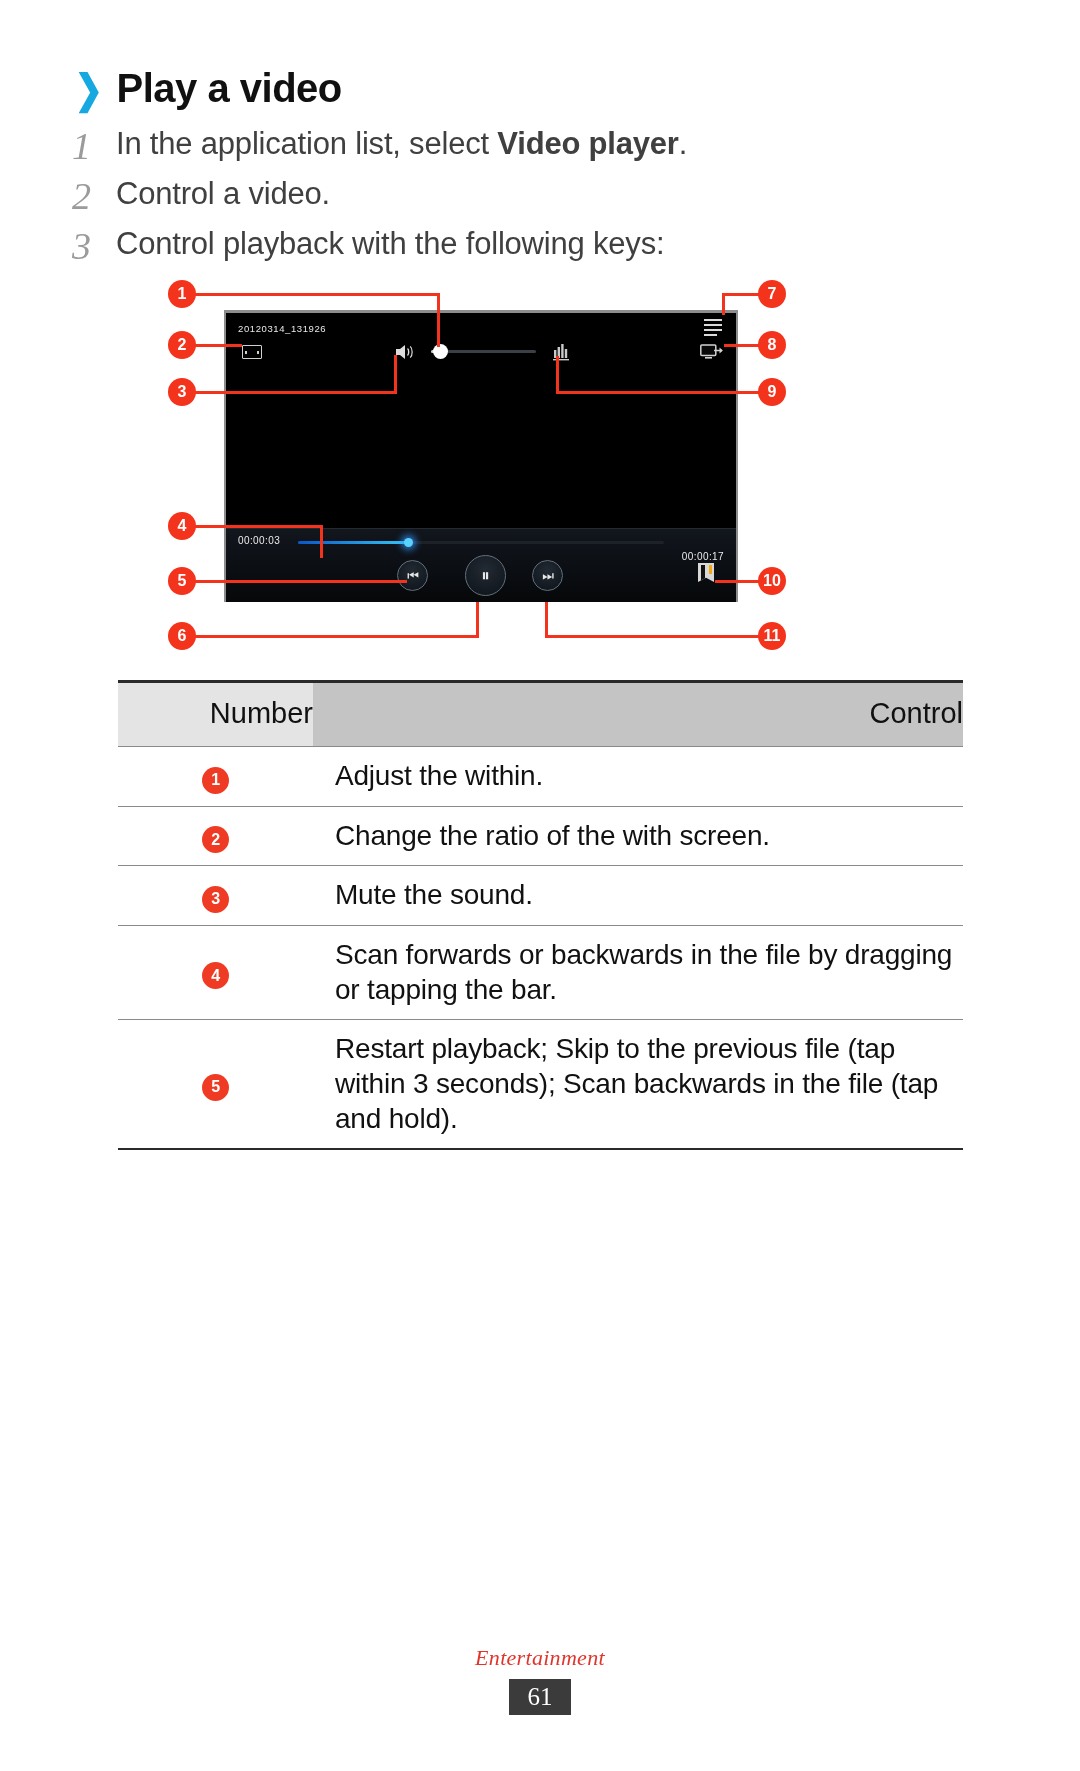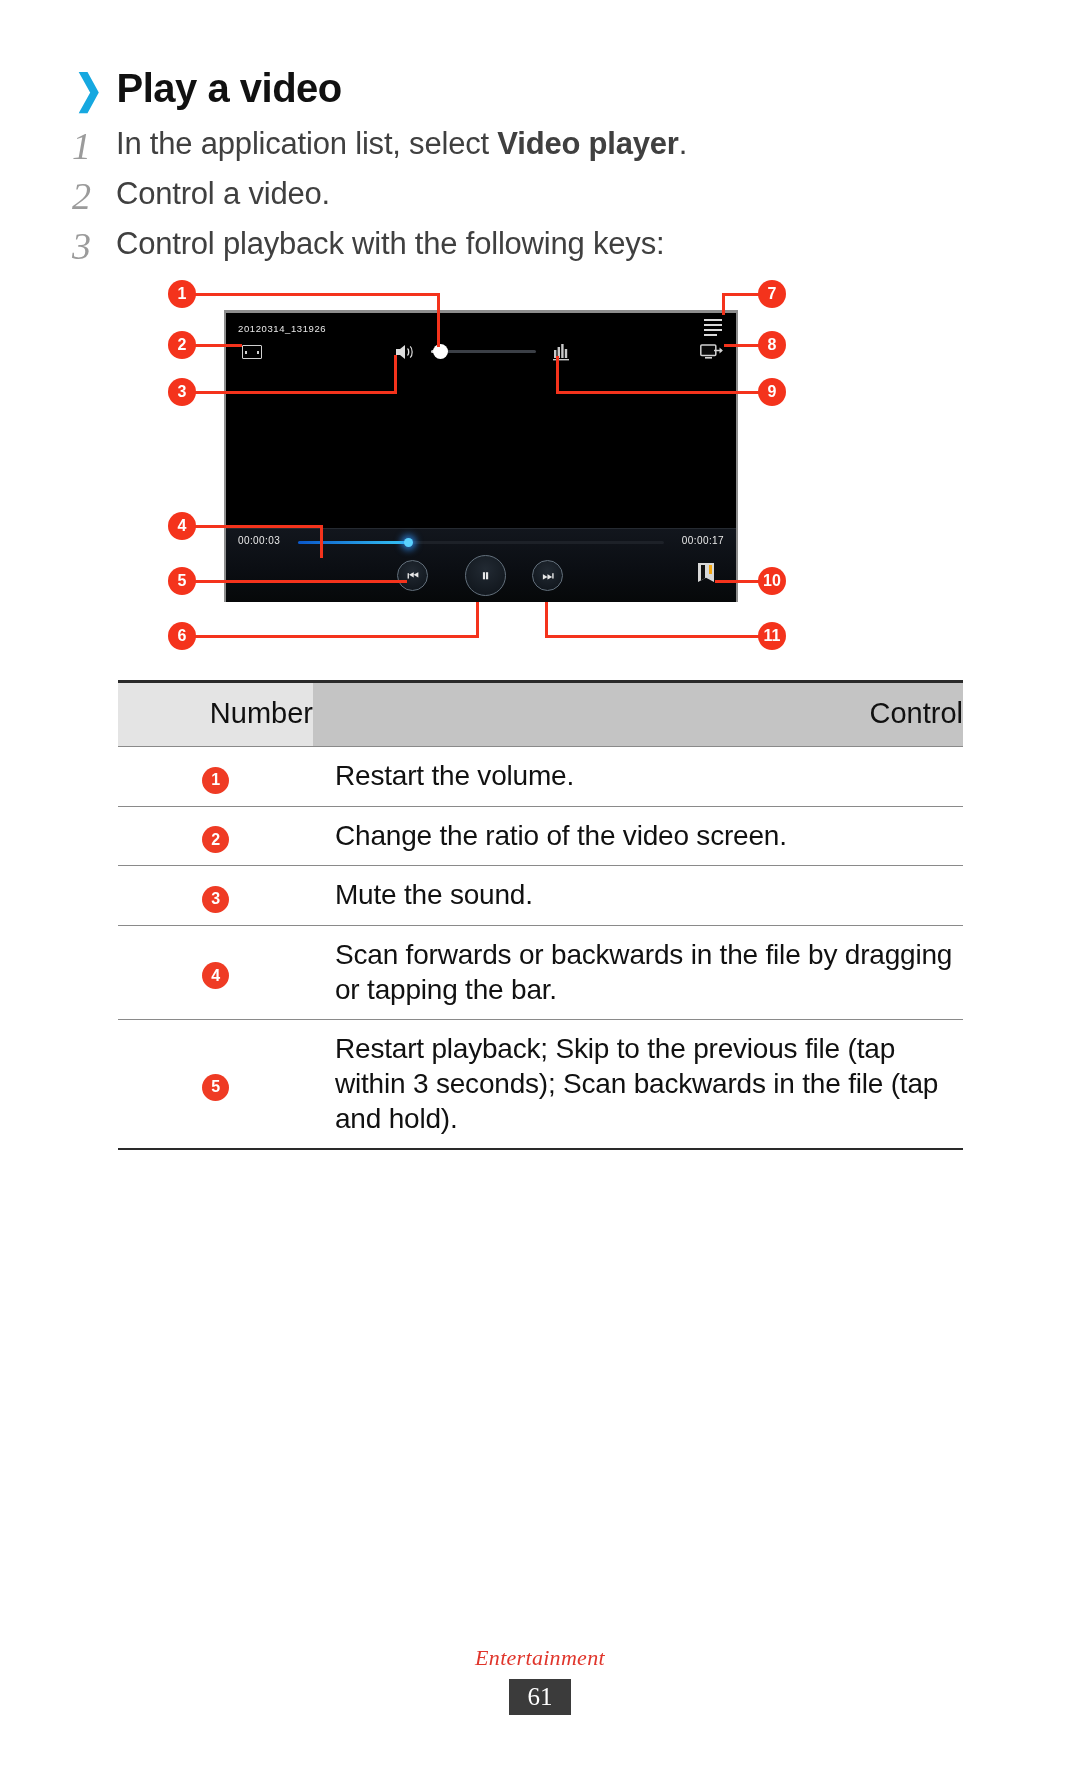--- a/index.html
+++ b/index.html
@@ -94,21 +94,21 @@
   
   .vp-bottom {
     position:absolute; left:0; bottom:0; width:100%; height:74px;
     background:linear-gradient(180deg,#12161d 0%, #0b0e13 55%, #060809 100%);
     border-top:1px solid #252a31;
   }
   .time-left {
     position:absolute; left:12px; top:6px; color:#eaeaea; font-size:10px; letter-spacing:0.4px;
   }
   .time-right {
-    position:absolute; right:12px; top:6px; color:#eaeaea; font-size:10px; letter-spacing:0.4px;
+    position:absolute; right:12px; top:22px; color:#eaeaea; font-size:10px; letter-spacing:0.4px;
   }
   .seek-track {
     position:absolute; left:72px; right:72px; top:12px; height:3px;
     background:#1d2128; border-radius:2px;
   }
   .seek-fill {
     position:absolute; left:0; top:0; width:30%; height:3px;
     background:linear-gradient(90deg,#0a57c9,#36c6f4); border-radius:2px;
   }
   .seek-knob {
@@ -336,25 +336,25 @@
     <table>
       <thead>
         <tr>
           <th class="c-num">Number</th>
           <th class="c-fn">Control</th>
         </tr>
       </thead>
       <tbody>
         <tr>
           <td class="c-num"><span class="badge">1</span></td>
-          <td>Restart the volume.</td>
+          <td>Adjust the within.</td>
         </tr>
         <tr>
           <td class="c-num"><span class="badge">2</span></td>
-          <td>Change the ratio of the video screen.</td>
+          <td>Change the ratio of the with screen.</td>
         </tr>
         <tr>
           <td class="c-num"><span class="badge">3</span></td>
           <td>Mute the sound.</td>
         </tr>
         <tr>
           <td class="c-num"><span class="badge">4</span></td>
           <td>Scan forwards or backwards in the file by dragging or tapping the bar.</td>
         </tr>
         <tr>

